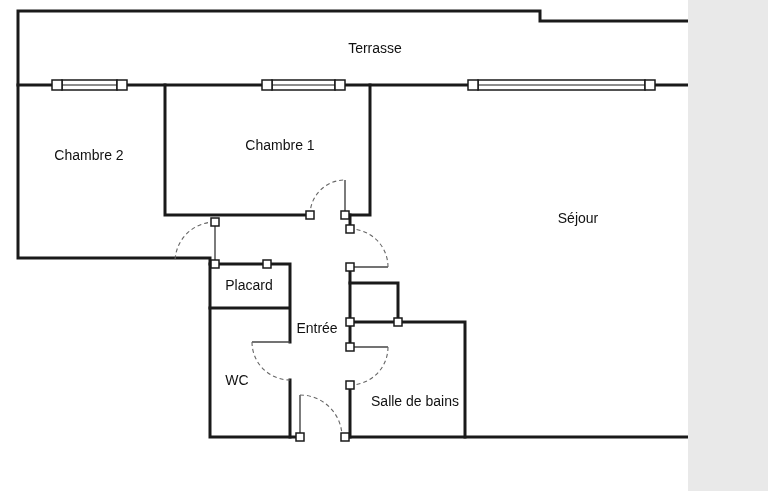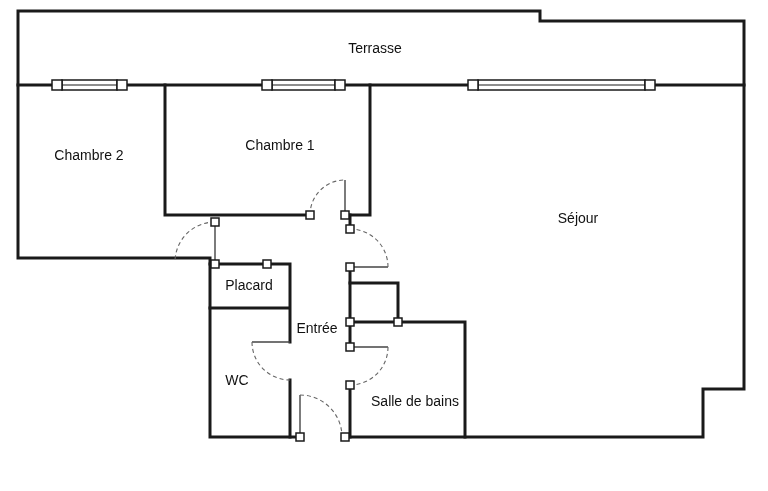--- a/index.html
+++ b/index.html
@@ -2,21 +2,21 @@
 <html style="--wall: #1a1a1a; --bg: #ffffff; --text: #111111;"><head>
 <meta charset="utf-8">
 <style>
   :root{
     --wall:#1a1a1a;
     --bg:#ffffff;
     --text:#111111;
   }
   html,body{margin:0;padding:0;background:#e9e9e9;}
   .stage{
-    width:768px;height:491px;
+    width:688px;height:491px;
     background:var(--bg);
     position:relative;
     overflow:hidden;
     font-family:"Liberation Sans", sans-serif;
   }
   svg{display:block;}
   .wall{stroke:var(--wall);stroke-width:3;fill:none;stroke-linecap:square;}
   .leaf{stroke:#444;stroke-width:1.4;fill:none;}
   .arc{stroke:#666;stroke-width:1.1;fill:none;stroke-dasharray:4 3;}
   .win-body{fill:#ffffff;stroke:var(--wall);stroke-width:1.5;}

